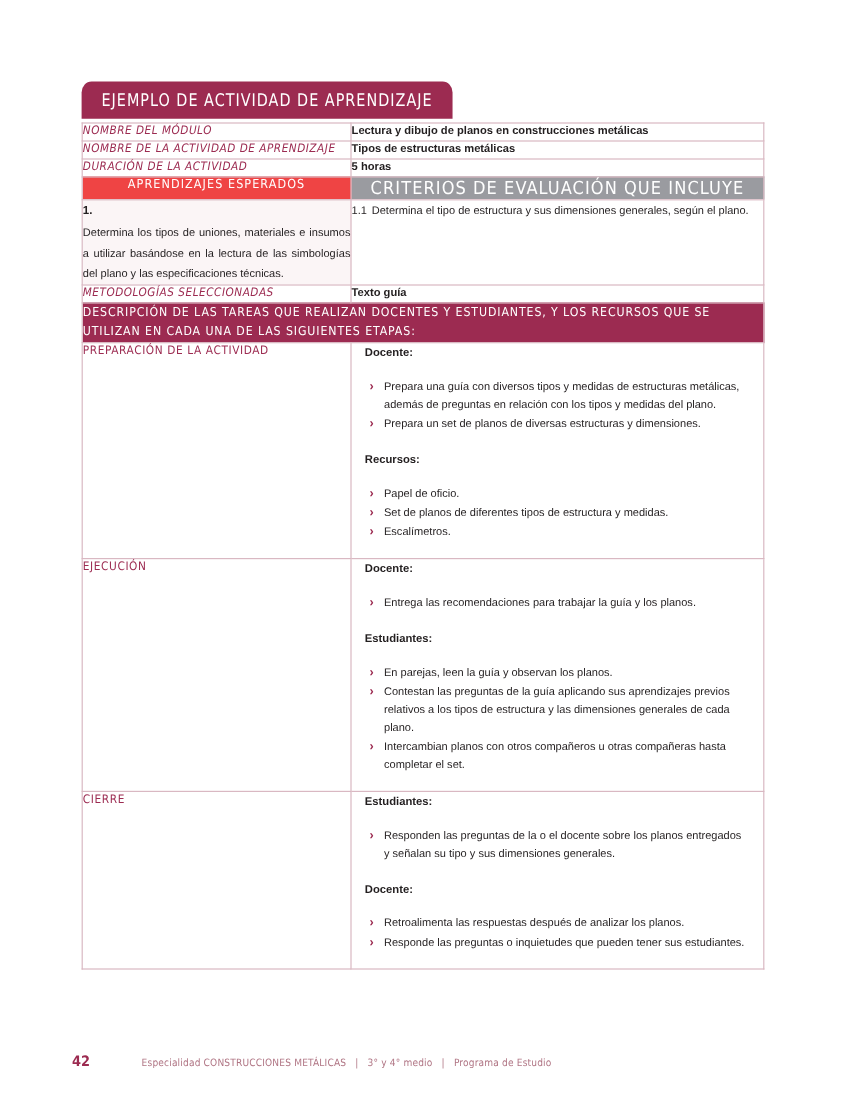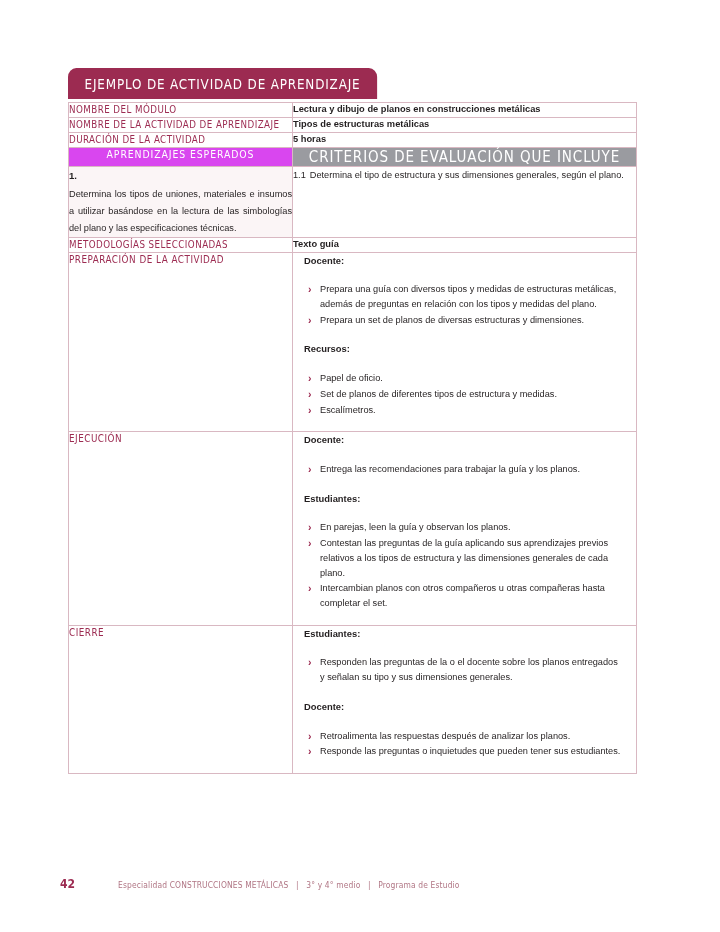--- a/index.html
+++ b/index.html
@@ -62,33 +62,34 @@
   .lbl {
     width: 224px;
     background: #ffffff;
     color: #9c2b51;
     font-family: "DejaVu Sans Condensed", "Liberation Sans Narrow", "Liberation Sans", sans-serif;
     font-size: 9.7px;
     letter-spacing: 0.45px;
     padding: 8px 10px 8px 10px;
     line-height: 1.35;
     white-space: nowrap;
+    font-style: italic;
   }
   .val {
     background: #ffffff;
     font-size: 9.3px;
     padding: 8px 10px 8px 10px;
     line-height: 1.5;
     color: #231f20;
     font-weight: bold;
   }
 
   
   .hd-maroon {
-    background: #d946ef;
+    background: #ef4444;
     color: #ffffff;
     text-align: center;
     font-family: "DejaVu Sans Condensed", "Liberation Sans Narrow", "Liberation Sans", sans-serif;
     font-size: 10.4px;
     letter-spacing: 0.9px;
     padding: 9px 6px;
     border-color: #9c2b51;
   }
   .hd-gray {
     background: #9a9ba0;
@@ -260,20 +261,23 @@
             <span class="ce-code">1.1</span><span>Determina el tipo de estructura y sus dimensiones generales, según el plano.</span>
           </div>
         </td>
       </tr>
 
       <tr>
         <td class="lbl">METODOLOGÍAS SELECCIONADAS</td>
         <td class="val">Texto guía</td>
       </tr>
 
+      <tr>
+        <td class="desc-band" colspan="2">DESCRIPCIÓN DE LAS TAREAS QUE REALIZAN DOCENTES Y ESTUDIANTES, Y LOS RECURSOS QUE SE UTILIZAN EN CADA UNA DE LAS SIGUIENTES ETAPAS:</td>
+      </tr>
 
       <tr>
         <td class="stage-lbl">PREPARACIÓN DE LA ACTIVIDAD</td>
         <td class="stage-body">
           <p class="grp-title">Docente:</p>
           <ul class="bullets">
             <li>Prepara una guía con diversos tipos y medidas de estructuras metálicas, además de preguntas en relación con los tipos y medidas del plano.</li>
             <li>Prepara un set de planos de diversas estructuras y dimensiones.</li>
           </ul>
           <p class="grp-title spaced">Recursos:</p>

